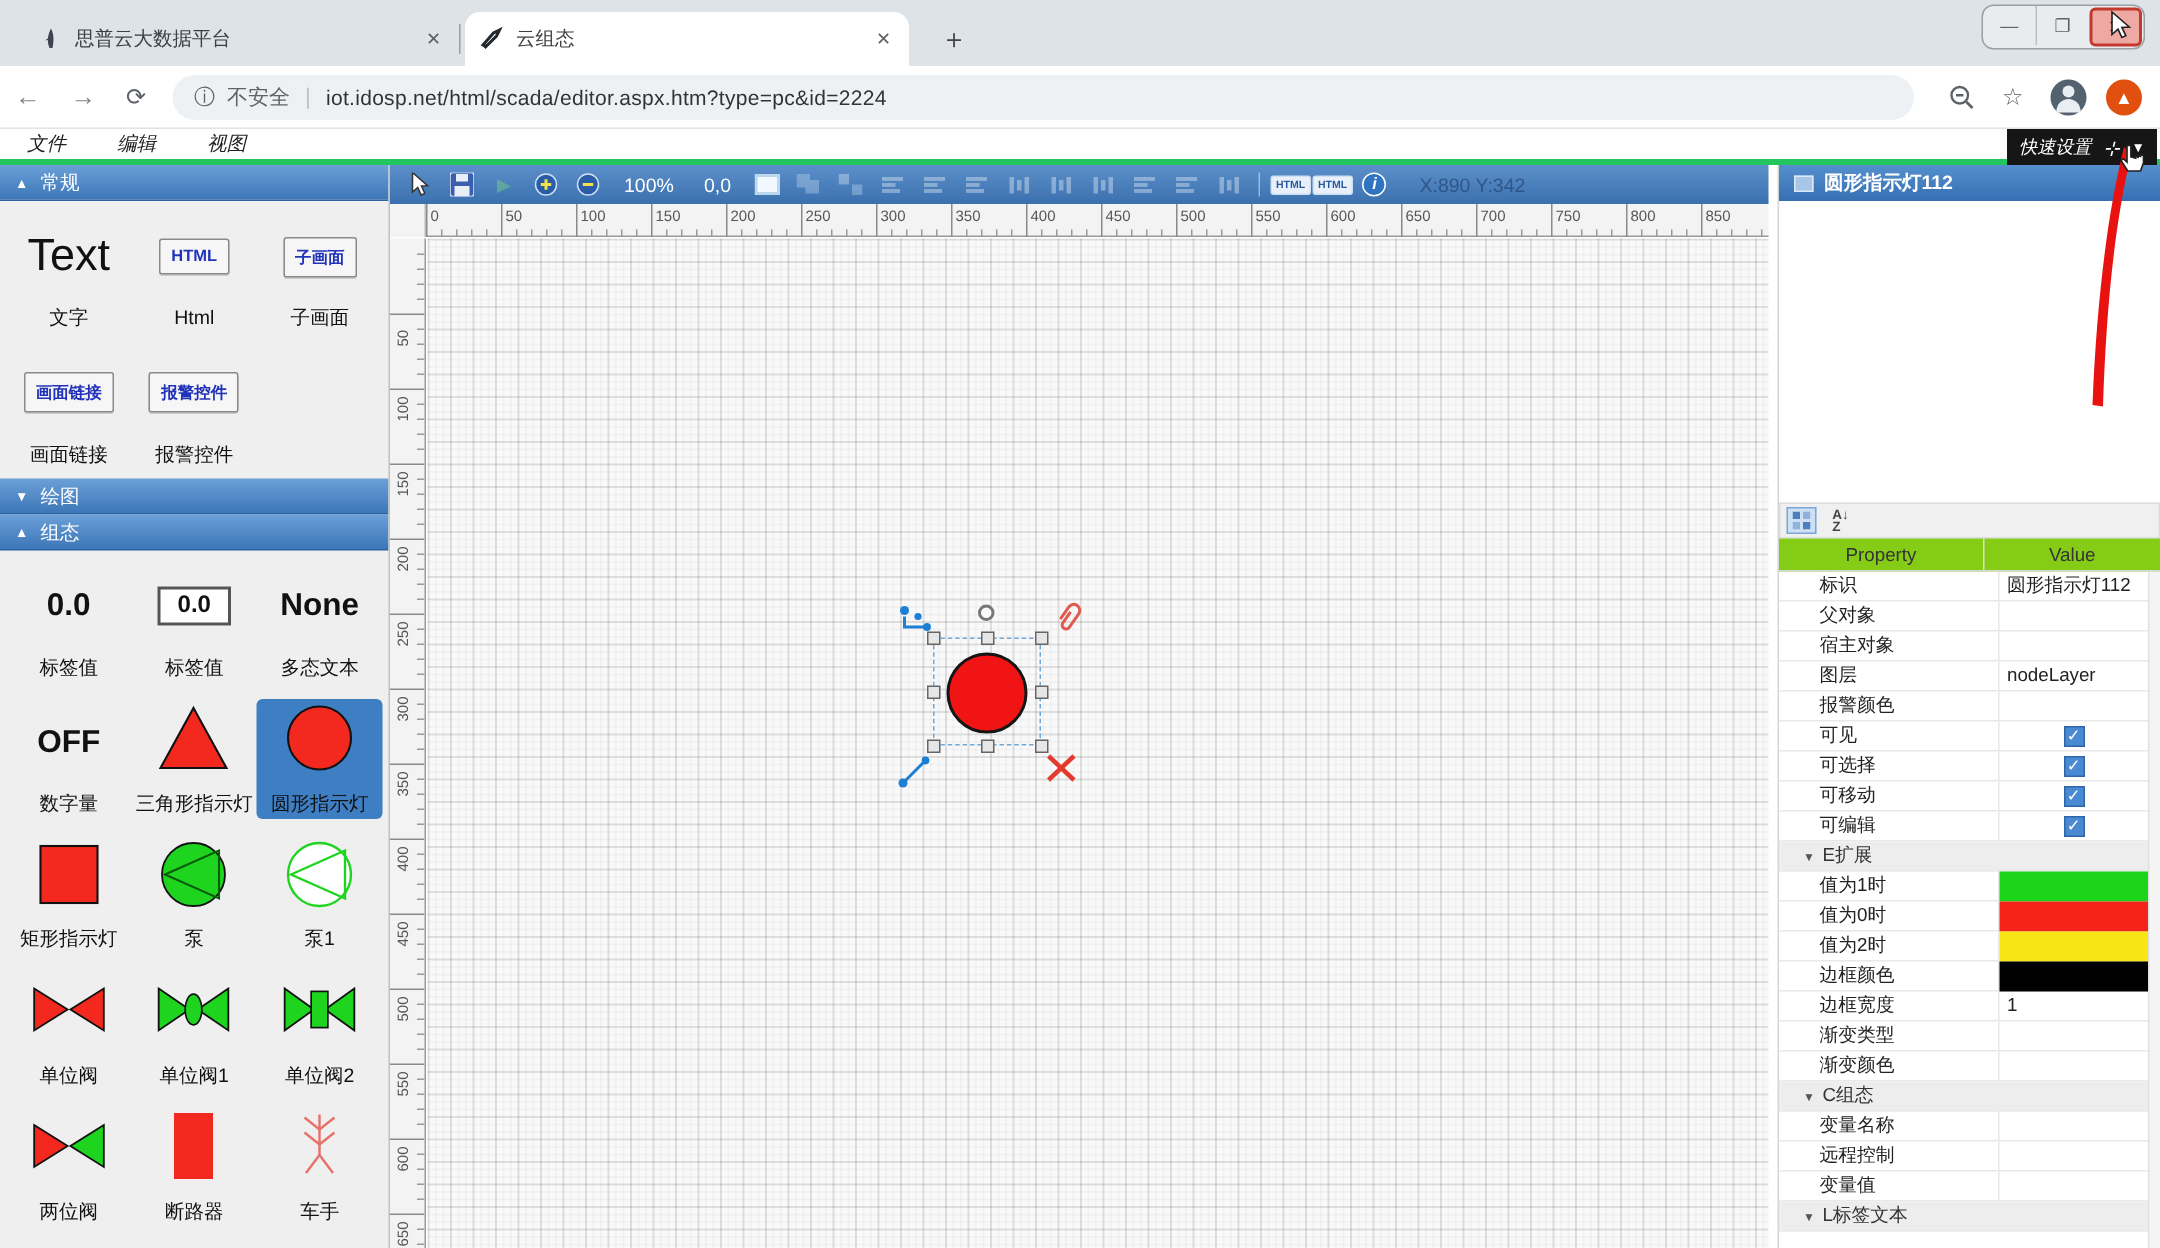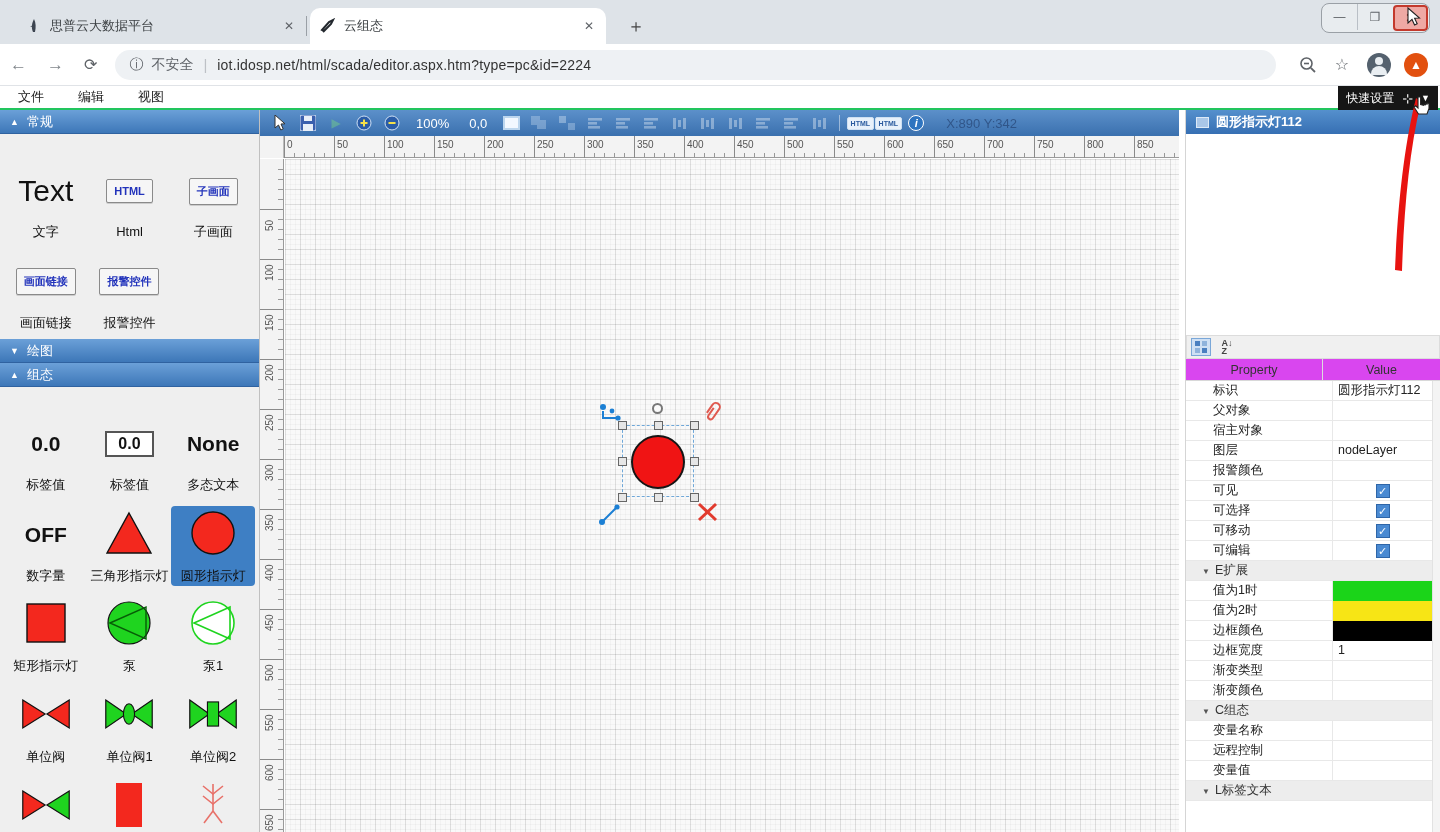--- a/index.html
+++ b/index.html
@@ -29,34 +29,34 @@
   .urlfield .sec{margin:0 6px 0 8px;}
   .urlfield .bar{color:#bdc1c6;margin:0 10px 0 4px;font-size:15px;}
   .urlfield .url{color:#333;font-size:14px;letter-spacing:.2px;}
   .uicon{margin:0 9px;color:#5f6368;font-size:16px;}
   .avatar{width:24px;height:24px;border-radius:50%;background:#54616e;position:relative;margin:0 9px;}
   .avatar:before{content:"";position:absolute;left:8px;top:4px;width:8px;height:8px;border-radius:50%;background:#e9eef2;}
   .avatar:after{content:"";position:absolute;left:4px;top:13px;width:16px;height:9px;border-radius:8px 8px 0 0;background:#e9eef2;}
   .updater{width:24px;height:24px;border-radius:50%;background:#e2500f;color:#fff;text-align:center;line-height:24px;font-size:12px;margin:0 12px 0 4px;}
 
   
-  .menubar{position:absolute;left:0;top:86px;width:1440px;height:24px;background:#fff;border-bottom:2px solid #22c55e;display:flex;align-items:center;}
+  .menubar{position:absolute;left:0;top:86px;width:1440px;height:24px;background:#fff;border-bottom:4px solid #22c55e;display:flex;align-items:center;font-style:italic;}
   .menuitem{font-size:13px;color:#222;margin-left:18px;width:42px;}
   .quickset{position:absolute;right:2px;top:0;height:24px;background:#161616;color:#fff;display:flex;align-items:center;padding:0 8px;font-size:12px;gap:8px;}
   .quickset .fit{font-size:13px;}
   .quickset .dd{font-size:9px;}
 
   
   .main{position:absolute;left:0;top:110px;width:1440px;height:722px;display:flex;}
 
   
   .palette{width:260px;height:722px;background:#efefef;border-right:1px solid #c0c0c0;overflow:hidden;flex:none;}
   .sect{height:24px;background:linear-gradient(#6ba0d8,#3d77b8);color:#fff;font-size:13px;display:flex;align-items:center;border-bottom:1px solid #2f62a0;}
   .sect .tri{font-size:9px;margin:0 8px 0 10px;}
-  .palgrid{display:grid;grid-template-columns:repeat(3,1fr);padding:28px 4px 6px 4px;row-gap:10px;}
+  .palgrid{display:grid;grid-template-columns:repeat(3,1fr);padding:8px 4px 6px 4px;row-gap:10px;}
   .palitem{display:flex;flex-direction:column;align-items:center;padding:3px 2px;border-radius:4px;}
   .palitem .prev{height:52px;display:flex;align-items:center;justify-content:center;}
   .palitem .plabel{margin-top:7px;font-size:13px;color:#111;text-align:center;line-height:1.2;}
   .palitem.selected{background:#3e7fc4;}
   .bigtext{font-size:30px;color:#111;}
   .valtext{font-size:21px;font-weight:bold;color:#111;}
   .palbtn{border:1px solid #8a8a8a;background:#f6f6f6;box-shadow:0 1px 0 #ccc;color:#2233bb;font-size:11px;font-weight:bold;padding:5px 7px;border-radius:2px;white-space:nowrap;}
   .valbox{border:2px solid #555;background:#fff;font-size:16px;font-weight:bold;color:#111;padding:2px 11px;}
   .psvg{width:52px;height:48px;}
 
@@ -103,21 +103,21 @@
   
   .gap{width:6px;background:#fff;flex:none;}
   .rightpanel{flex:1;height:722px;background:#fff;display:flex;flex-direction:column;overflow:hidden;border-left:1px solid #d5d5d5;}
   .rphead{height:24px;background:linear-gradient(#5590cd,#366fb3);display:flex;align-items:center;color:#fff;font-size:13px;font-weight:bold;flex:none;}
   .rphead .sq{width:13px;height:11px;background:#a8c6e8;border:1px solid #dce9f7;margin:0 7px 0 10px;}
   .rpspace{height:201px;flex:none;background:#fff;}
   .ptoolbar{height:24px;background:#f0f0f0;border:1px solid #dcdcdc;display:flex;align-items:center;gap:6px;padding-left:4px;flex:none;}
   .ptool{width:20px;height:18px;display:flex;align-items:center;justify-content:center;font-size:10px;color:#333;}
   .ptool.cat{background:#cfe0f4;border:1px solid #7aa7d8;}
   .azicon{font-size:9px;line-height:8px;text-align:left;font-weight:bold;color:#444;}
-  .pheader{height:22px;display:flex;border-bottom:1px solid #d8d8d8;background:#d946ef;flex:none;font-size:12.5px;color:#333;}
+  .pheader{height:22px;display:flex;border-bottom:1px solid #d8d8d8;background:#84cc16;flex:none;font-size:12.5px;color:#333;}
   .pheader .pc{width:137px;text-align:center;line-height:22px;border-right:1px solid #ddd;}
   .pheader .vc{flex:1;text-align:center;line-height:22px;}
   .prows{flex:1;overflow:hidden;position:relative;}
   .prow{height:20px;display:flex;border-bottom:1px solid #e8e8e8;font-size:12.5px;color:#222;}
   .prow .lab{width:137px;padding-left:17px;line-height:19px;border-right:1px solid #e8e8e8;white-space:nowrap;overflow:hidden;margin-left:10px;}
   .prow .val{flex:1;line-height:19px;padding-left:5px;position:relative;color:#222;}
   .prow.sec{background:#ededed;color:#333;}
   .prow.sec .lab{width:auto;border-right:none;padding-left:6px;}
   .prow.sec .tri{font-size:8px;margin-right:5px;color:#555;}
   .cswatch{position:absolute;left:0;top:0;right:8px;bottom:-1px;}
@@ -799,20 +799,26 @@
           <div class="prow sec">
             <div class="lab"><span class="tri">▼</span><span>E扩展</span></div>
           </div>
           <div class="prow">
             <div class="lab">值为1时</div>
             <div class="val">
               <span class="cswatch" style="background: rgb(27, 212, 25);"></span>
             </div>
           </div>
           <div class="prow">
+            <div class="lab">值为0时</div>
+            <div class="val">
+              <span class="cswatch" style="background: rgb(243, 35, 26);"></span>
+            </div>
+          </div>
+          <div class="prow">
             <div class="lab">值为2时</div>
             <div class="val">
               <span class="cswatch" style="background: rgb(247, 229, 21);"></span>
             </div>
           </div>
           <div class="prow">
             <div class="lab">边框颜色</div>
             <div class="val">
               <span class="cswatch" style="background: rgb(0, 0, 0);"></span>
             </div>

